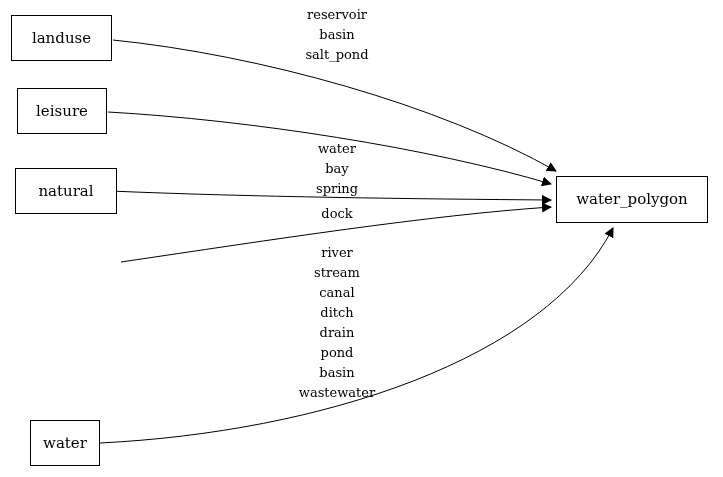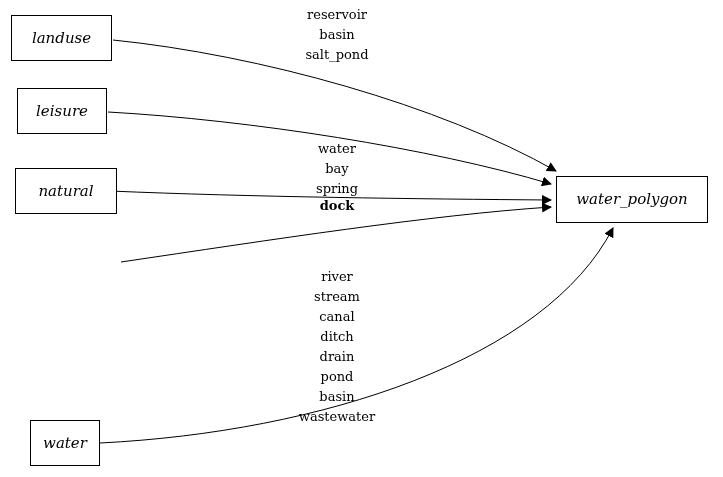--- a/index.html
+++ b/index.html
@@ -28,21 +28,20 @@
       box-sizing: border-box;
       border: 1px solid #000000;
       background: #ffffff;
       color: #000000;
       display: flex;
       align-items: center;
       justify-content: center;
       font-size: 15px;
       line-height: 1;
       white-space: nowrap;
-      font-style: italic;
     }
     .edge-label {
       position: absolute;
       color: #000000;
       font-size: 13px;
       line-height: 20px;
       text-align: center;
       white-space: pre-line;
       transform: translateX(-50%);
     }
@@ -50,22 +49,22 @@
     #n-landuse       { left: 11px;  top: 15px;  width: 101px; height: 46px; }
     #n-leisure       { left: 17px;  top: 88px;  width: 90px;  height: 46px; align-items: center; }
     #n-natural       { left: 15px;  top: 168px; width: 102px;  height: 46px; }
     #n-waterway      { left: 8px;   top: 240px; width: 113px; height: 46px; }
     #n-water         { left: 30px;  top: 420px; width: 70px;  height: 46px; }
     #n-water-polygon { left: 556px; top: 176px; width: 152px; height: 47px; }
     
     #el-landuse  { left: 337px; top: 5px;   }
     #el-leisure  { left: 337px; top: 102px; }
     #el-natural  { left: 337px; top: 139px; }
-    #el-waterway { left: 337px; top: 196px; font-weight: bold; }
-    #el-water    { left: 337px; top: 243px; margin-top: 24px; }
+    #el-waterway { left: 337px; top: 204px; }
+    #el-water    { left: 337px; top: 243px; }
   </style>
 </head>
 <body>
 
 <div class="canvas">
 
   <svg class="edges" width="723" height="477" viewBox="0 0 723 477" xmlns="http://www.w3.org/2000/svg">
     <defs>
       <marker id="arrow" viewBox="0 0 10 10" refX="9" refY="5" markerWidth="10" markerHeight="10" orient="auto-start-reverse">
         <path d="M 0 0 L 10 5 L 0 10 z" fill="#000000"></path>

